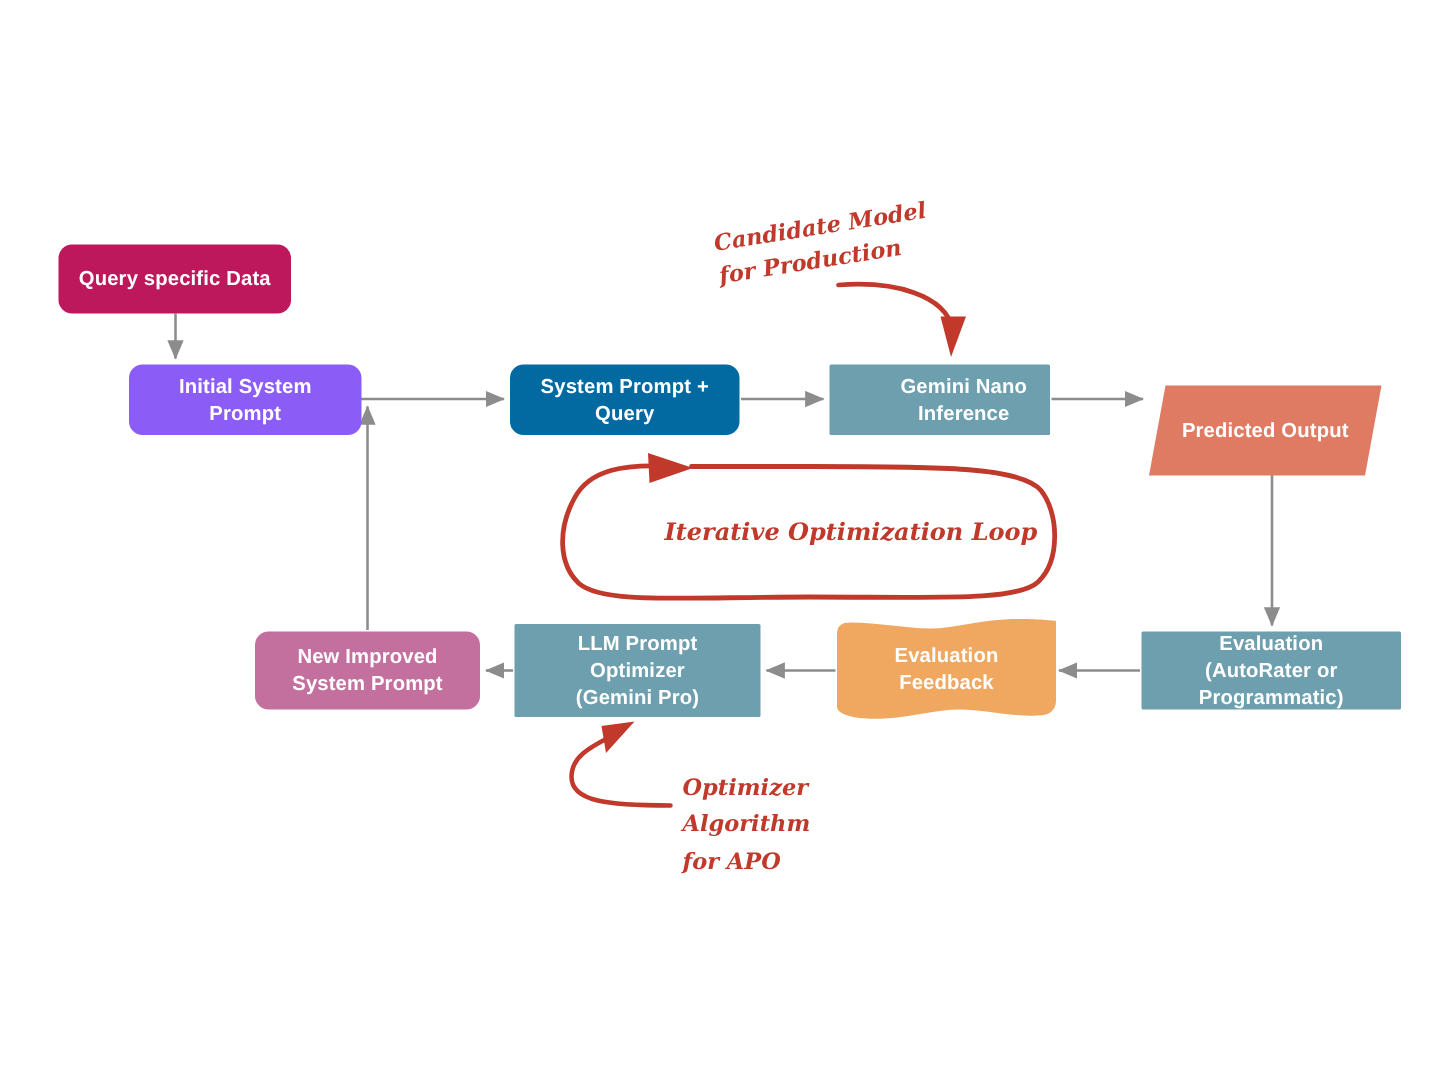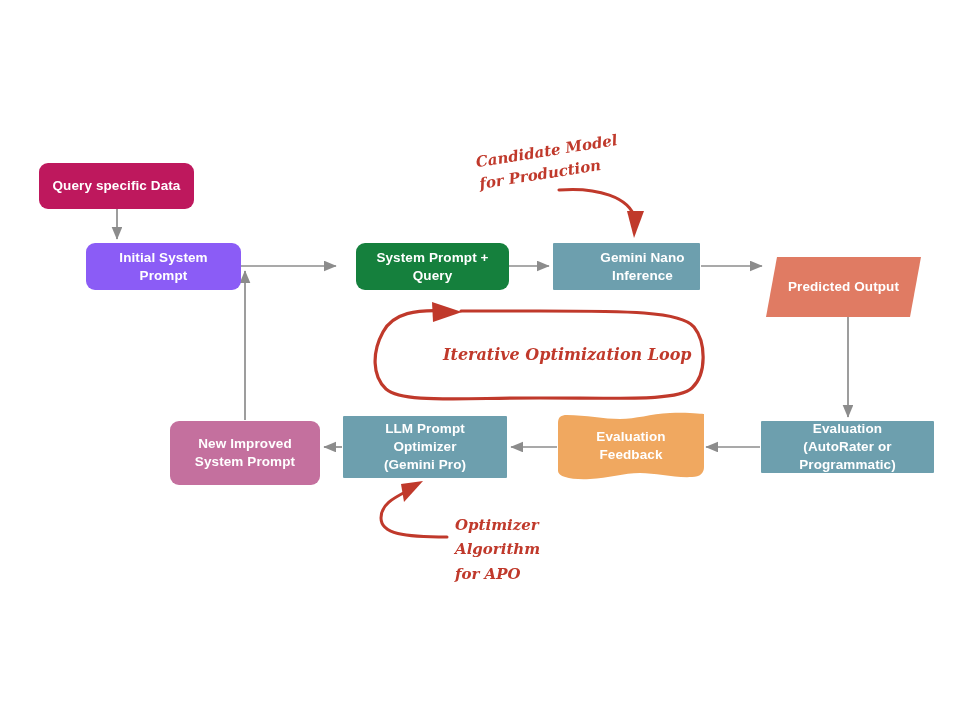--- a/index.html
+++ b/index.html
@@ -37,27 +37,27 @@
     padding: 4px 8px;
     white-space: pre-line;
     z-index: 3;
   }
   .rounded { border-radius: 9px; }
   .square  { border-radius: 1px; }
 
   
   #n-query       { left: 39px;  top: 163px; width: 155px; height: 46px; background: #be185d; }
   #n-initial     { left: 39px;  top: 243px; width: 155px; height: 47px; background: #8b5cf6; margin-left: 47px; }
-  #n-sysquery    { left: 356px; top: 243px; width: 153px; height: 47px; background: #15803d; }
+  #n-sysquery    { left: 340px; top: 243px; width: 153px; height: 47px; background: #0369a1; }
   #n-gemininano  { left: 553px; top: 243px; width: 147px; height: 47px; background: #6d9fae; padding-left: 40px; }
   #n-predicted   { left: 766px; top: 257px; width: 155px; height: 60px; background: transparent; }
   #n-evaluation  { left: 761px; top: 421px; width: 173px; height: 52px; background: #6d9fae; }
   #n-feedback    { left: 558px; top: 413px; width: 146px; height: 66px; background: transparent; }
   #n-optimizer   { left: 343px; top: 416px; width: 164px; height: 62px; background: #6d9fae; }
-  #n-newprompt   { left: 170px; top: 421px; width: 150px; height: 64px; background: #c4709e; }
+  #n-newprompt   { left: 170px; top: 421px; width: 150px; height: 52px; background: #c4709e; }
 
   .shape-svg {
     position: absolute;
     left: 0; top: 0;
     width: 100%; height: 100%;
     z-index: -1;
     overflow: visible;
   }
   .node-label { position: relative; z-index: 1; }
 

